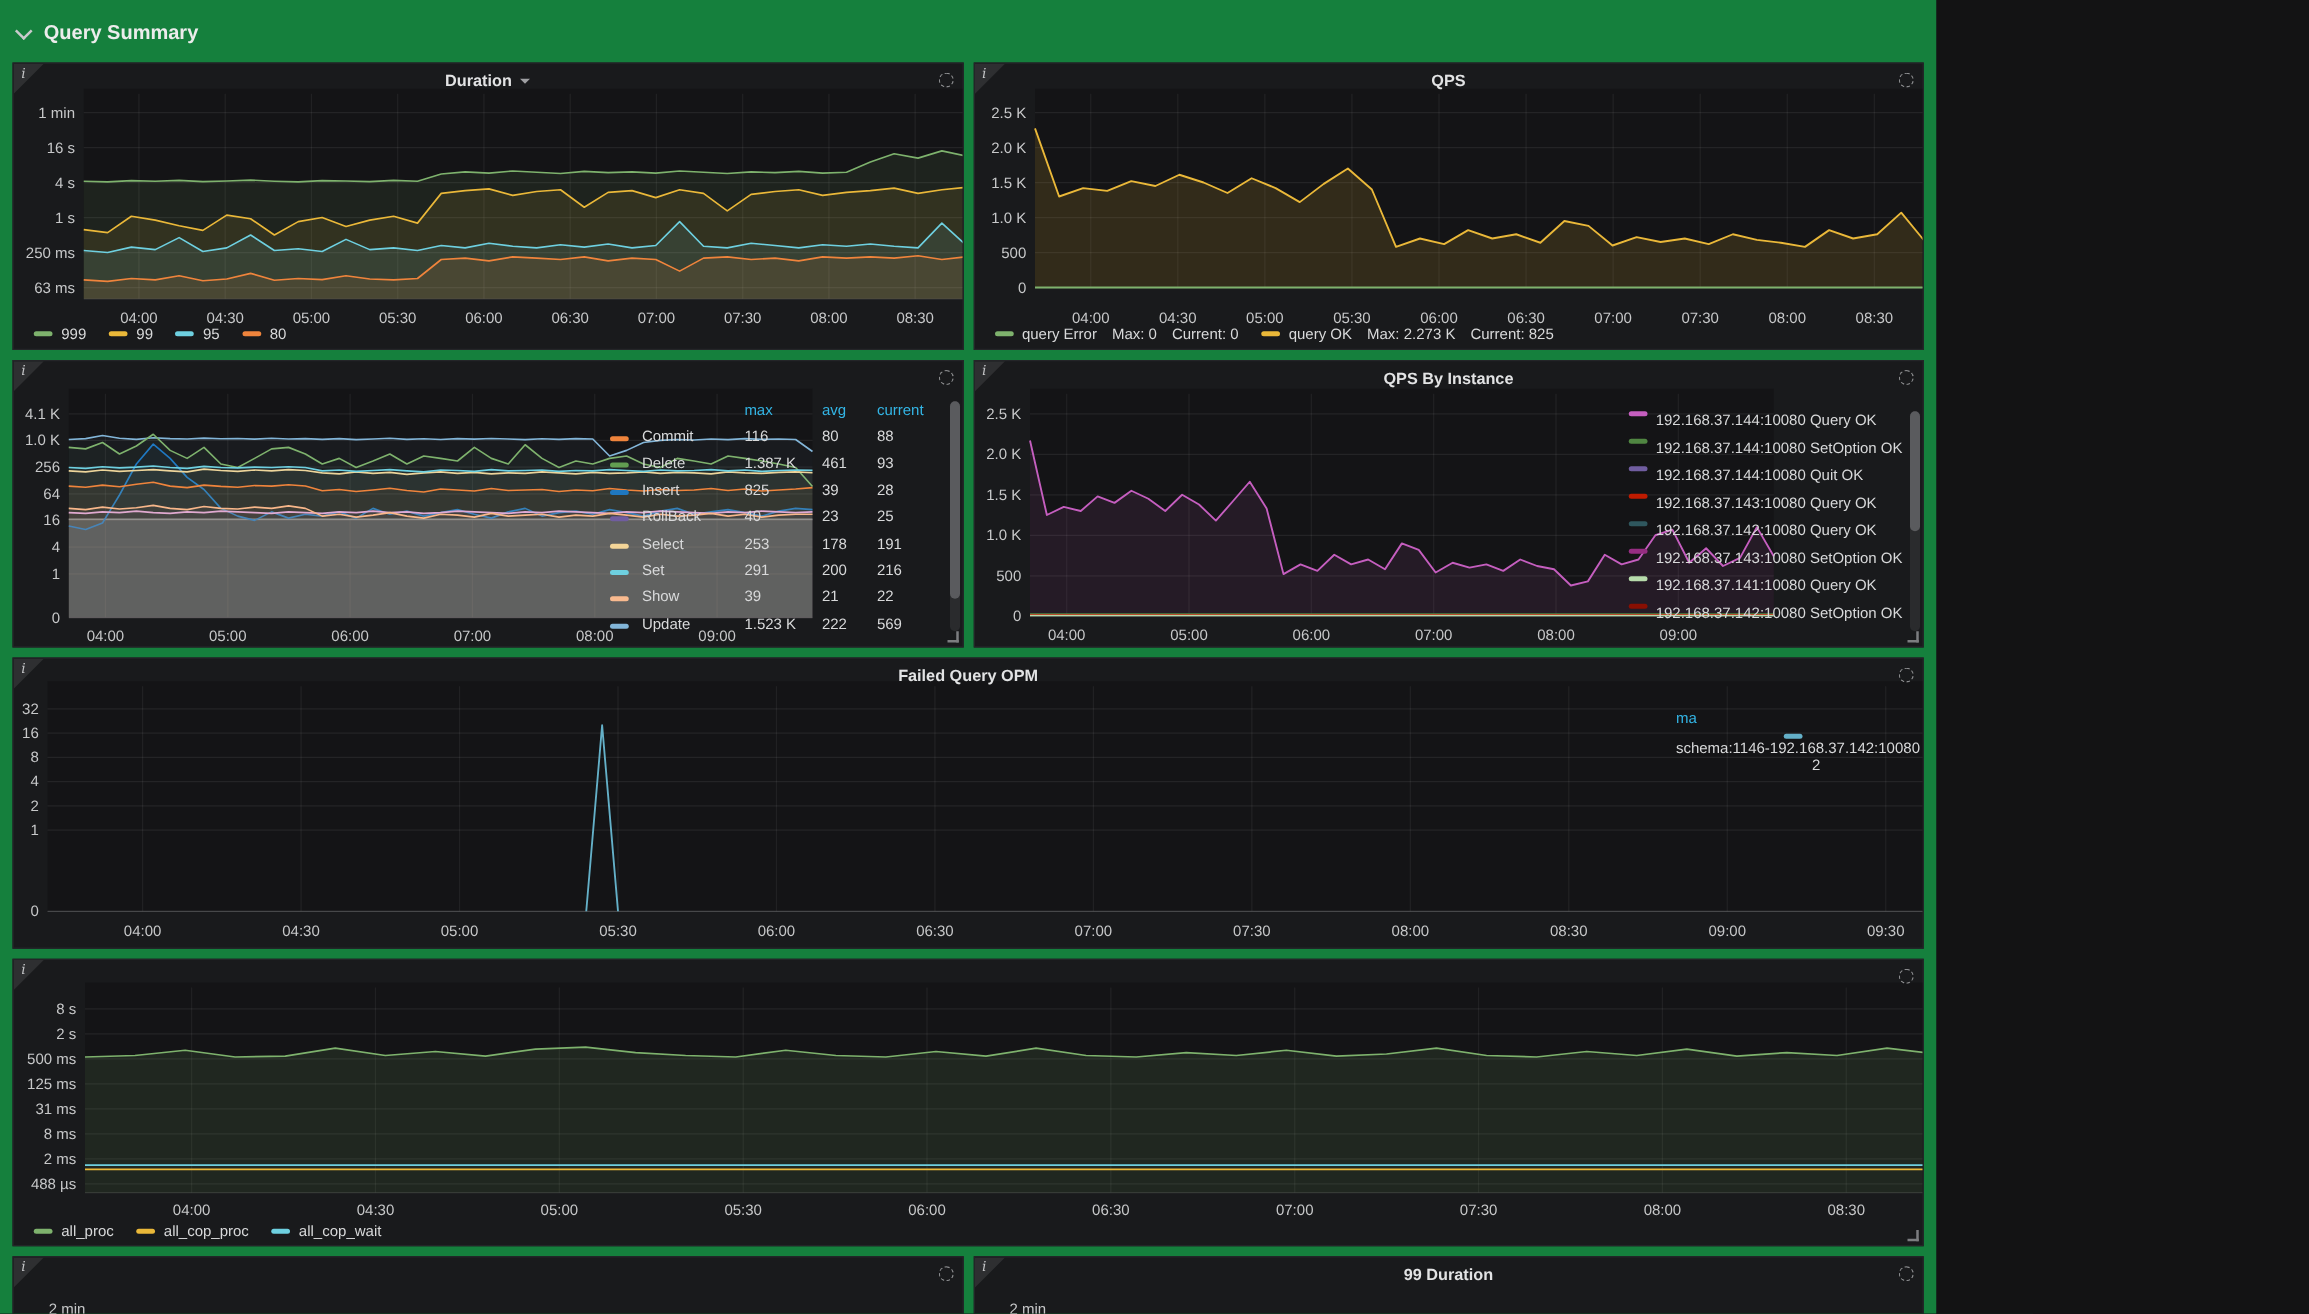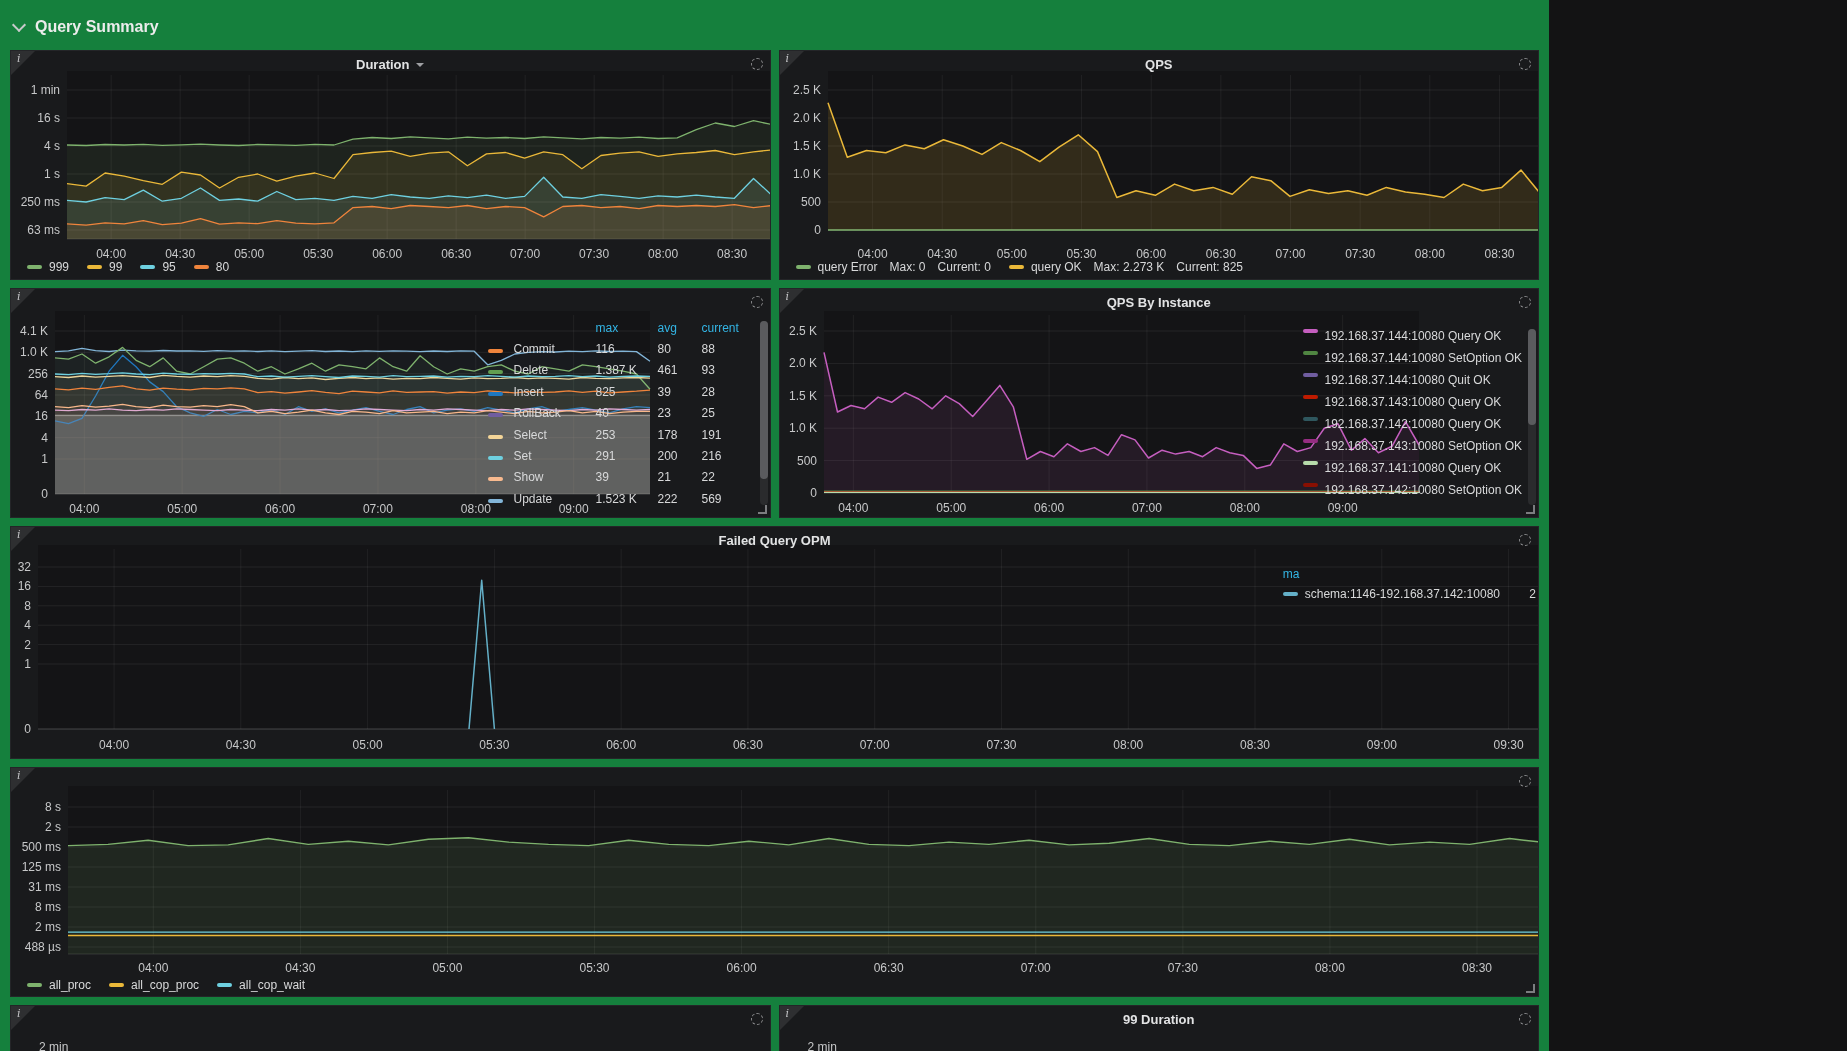--- a/index.html
+++ b/index.html
@@ -30,21 +30,21 @@
   .sw{display:inline-block;width:15px;height:4px;border-radius:2px;margin-right:7px;flex:none;}
   .leg-stat{margin-left:12px;}
   .tbl-legend{position:absolute;top:28px;right:12px;z-index:5;font-size:12px;}
   .tbl-row{display:grid;grid-template-columns:26px 82px 62px 44px 56px;height:21.4px;align-items:center;cursor:pointer;}
   .tbl-row .num{text-align:left;}
   .tbl-head{color:#33b5e5;cursor:default;}
   .list-legend{position:absolute;top:40px;right:16px;z-index:5;font-size:12px;}
   .list-row{height:22px;display:flex;align-items:flex-start;cursor:pointer;}
   .failed-legend{position:absolute;top:40px;right:2px;z-index:5;font-size:12px;}
   .fl-head{color:#33b5e5;height:20px;}
-  .fl-row{display:flex;align-items:center;cursor:pointer;}
+  .fl-row{display:flex;align-items:center;cursor:pointer;flex-direction:column;}
   .fl-val{width:22px;text-align:right;margin-left:14px;}
   .scrollbar{position:absolute;width:8px;border-radius:4px;background:#2a2b2d;z-index:6;}
   .scroll-thumb{position:absolute;top:0;left:0;width:8px;border-radius:4px;background:#5a5b5e;}
   .rsz{position:absolute;right:3px;bottom:3px;width:7px;height:7px;border-right:2px solid #7c7d80;
        border-bottom:2px solid #7c7d80;z-index:6;}
   .partial-tick{position:absolute;left:28px;top:34px;font-size:12px;color:#c7c8c9;z-index:4;}
   svg text{font-family:"Liberation Sans",sans-serif;font-size:12px;fill:#c7c8c9;}
 </style>
 </head>
 <body>

